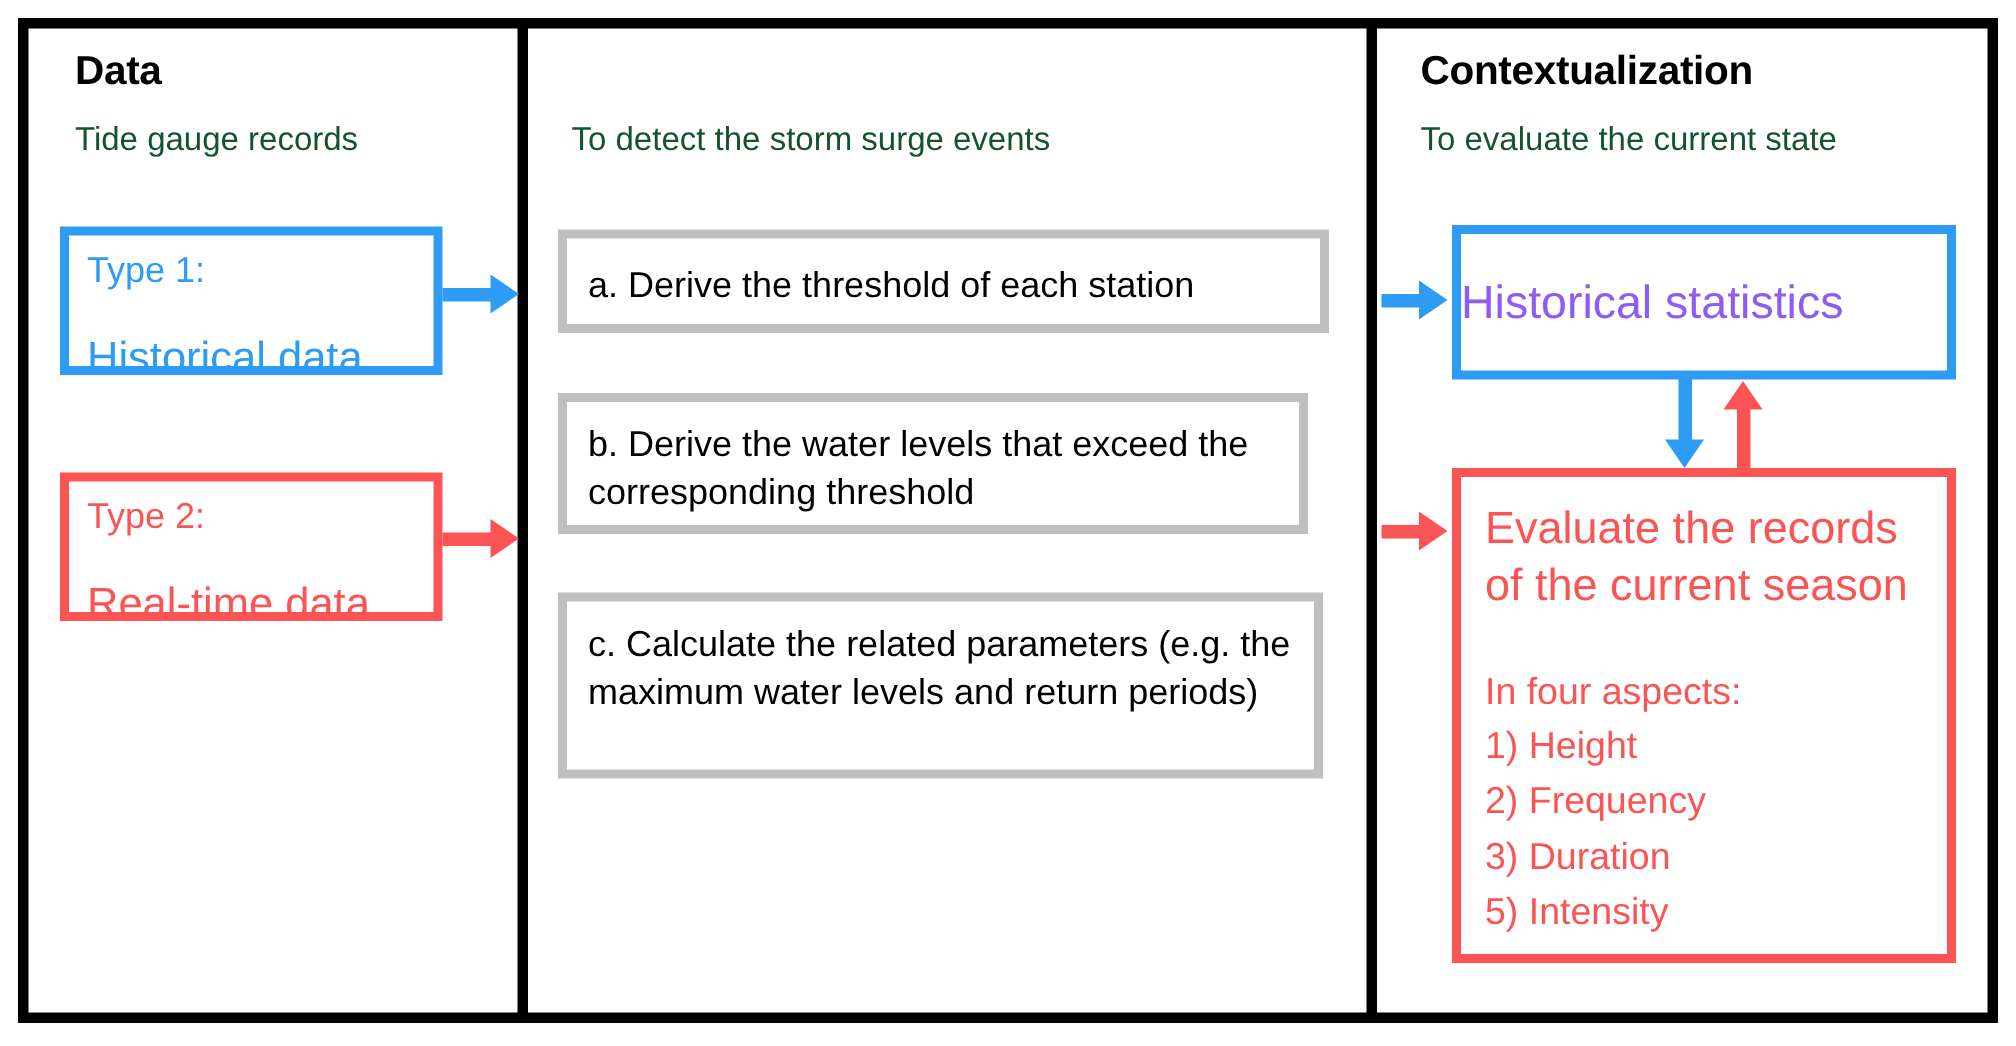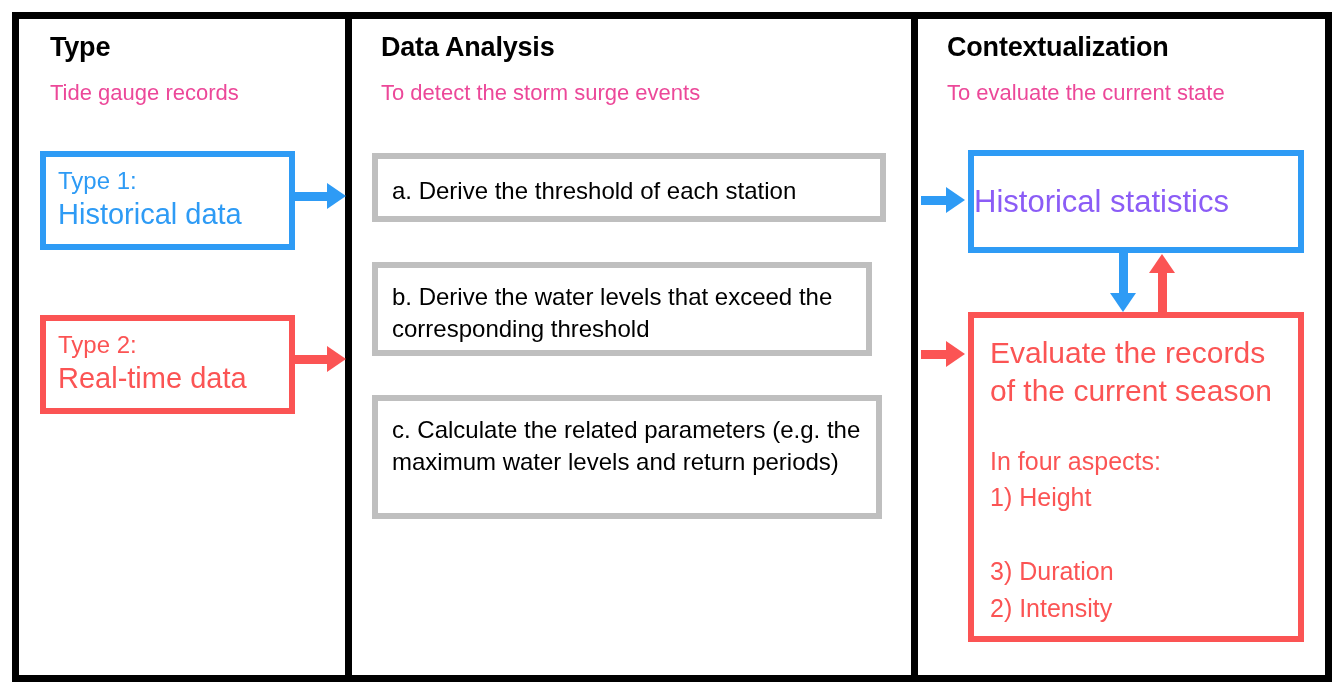--- a/index.html
+++ b/index.html
@@ -44,36 +44,36 @@
     position: absolute;
     font-weight: bold;
     font-size: 27px;
     color: #000000;
     letter-spacing: -0.2px;
     white-space: nowrap;
   }
   .panel-sub {
     position: absolute;
     font-size: 22px;
-    color: #ec4899;
+    color: #14532d;
     white-space: nowrap;
   }
 
   
   .box {
     position: absolute;
     box-sizing: border-box;
     background: #ffffff;
   }
   .box-blue  { border: 6px solid #2E9BF5; color: #2E9BF5; }
   .box-red   { border: 6px solid #FB5454; color: #FB5454; }
   .box-gray  { border: 6px solid #BFBFBF; color: #000000; }
 
   .type-label   { font-size: 24px; line-height: 1.25; }
-  .type-main    { font-size: 29px; line-height: 1.2; }
+  .type-main    { font-size: 29px; line-height: 1.2; margin-top: 25px; }
 
   .step-text {
     font-size: 24px;
     line-height: 1.33;
     color: #000000;
   }
 
   .hist-text {
     font-size: 31px;
     color: #8b5cf6;
@@ -105,21 +105,21 @@
 </style>
 </head>
 <body>
 
 <div id="canvas">
 
   <div class="frame"></div>
   <div class="divider d1"></div>
   <div class="divider d2"></div>
 
-  <div class="panel-title" style="left:50px; top:32px;">Type</div>
+  <div class="panel-title" style="left:50px; top:32px;">Data</div>
   <div class="panel-sub" style="left:50px; top:80px;">Tide gauge records</div>
 
   <div class="box box-blue" style="left:40px; top:151px; width:255px; height:99px;">
     <div class="type-label" style="position:absolute; left:12px; top:9px;">Type 1:</div>
     <div class="type-main" style="position:absolute; left:12px; top:40px;">Historical data</div>
   </div>
 
   <div class="box box-red" style="left:40px; top:315px; width:255px; height:99px;">
     <div class="type-label" style="position:absolute; left:12px; top:9px;">Type 2:</div>
     <div class="type-main" style="position:absolute; left:12px; top:40px;">Real-time data</div>
@@ -128,21 +128,20 @@
   <div>
     <div class="ln blue" style="left:295px; top:192px; width:40px; height:9px;"></div>
     <div class="head right blue" style="left:327px; top:183px;"></div>
   </div>
 
   <div>
     <div class="ln red" style="left:295px; top:355px; width:40px; height:9px;"></div>
     <div class="head right red" style="left:327px; top:346px;"></div>
   </div>
 
-  <div class="panel-title" style="left:381px; top:32px;">Data Analysis</div>
   <div class="panel-sub" style="left:381px; top:80px;">To detect the storm surge events</div>
 
   <div class="box box-gray" style="left:372px; top:153px; width:514px; height:69px;">
     <div class="step-text" style="position:absolute; left:14px; top:16px; right:10px;">a. Derive the threshold of each station</div>
   </div>
 
   <div class="box box-gray" style="left:372px; top:262px; width:500px; height:94px;">
     <div class="step-text" style="position:absolute; left:14px; top:13px; right:8px;">b. Derive the water levels that exceed the corresponding threshold</div>
   </div>
 
@@ -174,17 +173,18 @@
 
   <div>
     <div class="ln red" style="left:1158px; top:272px; width:9px; height:45px;"></div>
     <div class="head up red" style="left:1149px; top:254px;"></div>
   </div>
 
   <div class="box box-red" style="left:968px; top:312px; width:336px; height:330px;">
     <div class="eval-head" style="position:absolute; left:16px; top:16px; right:14px;">Evaluate the records of the current season</div>
     <div class="eval-list" style="position:absolute; left:16px; top:127px;">In four aspects:</div>
     <div class="eval-list" style="position:absolute; left:16px; top:163px;">1) Height</div>
+    <div class="eval-list" style="position:absolute; left:16px; top:200px;">2) Frequency</div>
     <div class="eval-list" style="position:absolute; left:16px; top:237px;">3) Duration</div>
-    <div class="eval-list" style="position:absolute; left:16px; top:274px;">2) Intensity</div>
+    <div class="eval-list" style="position:absolute; left:16px; top:274px;">5) Intensity</div>
   </div>
 
 </div>
 
 </body></html>

